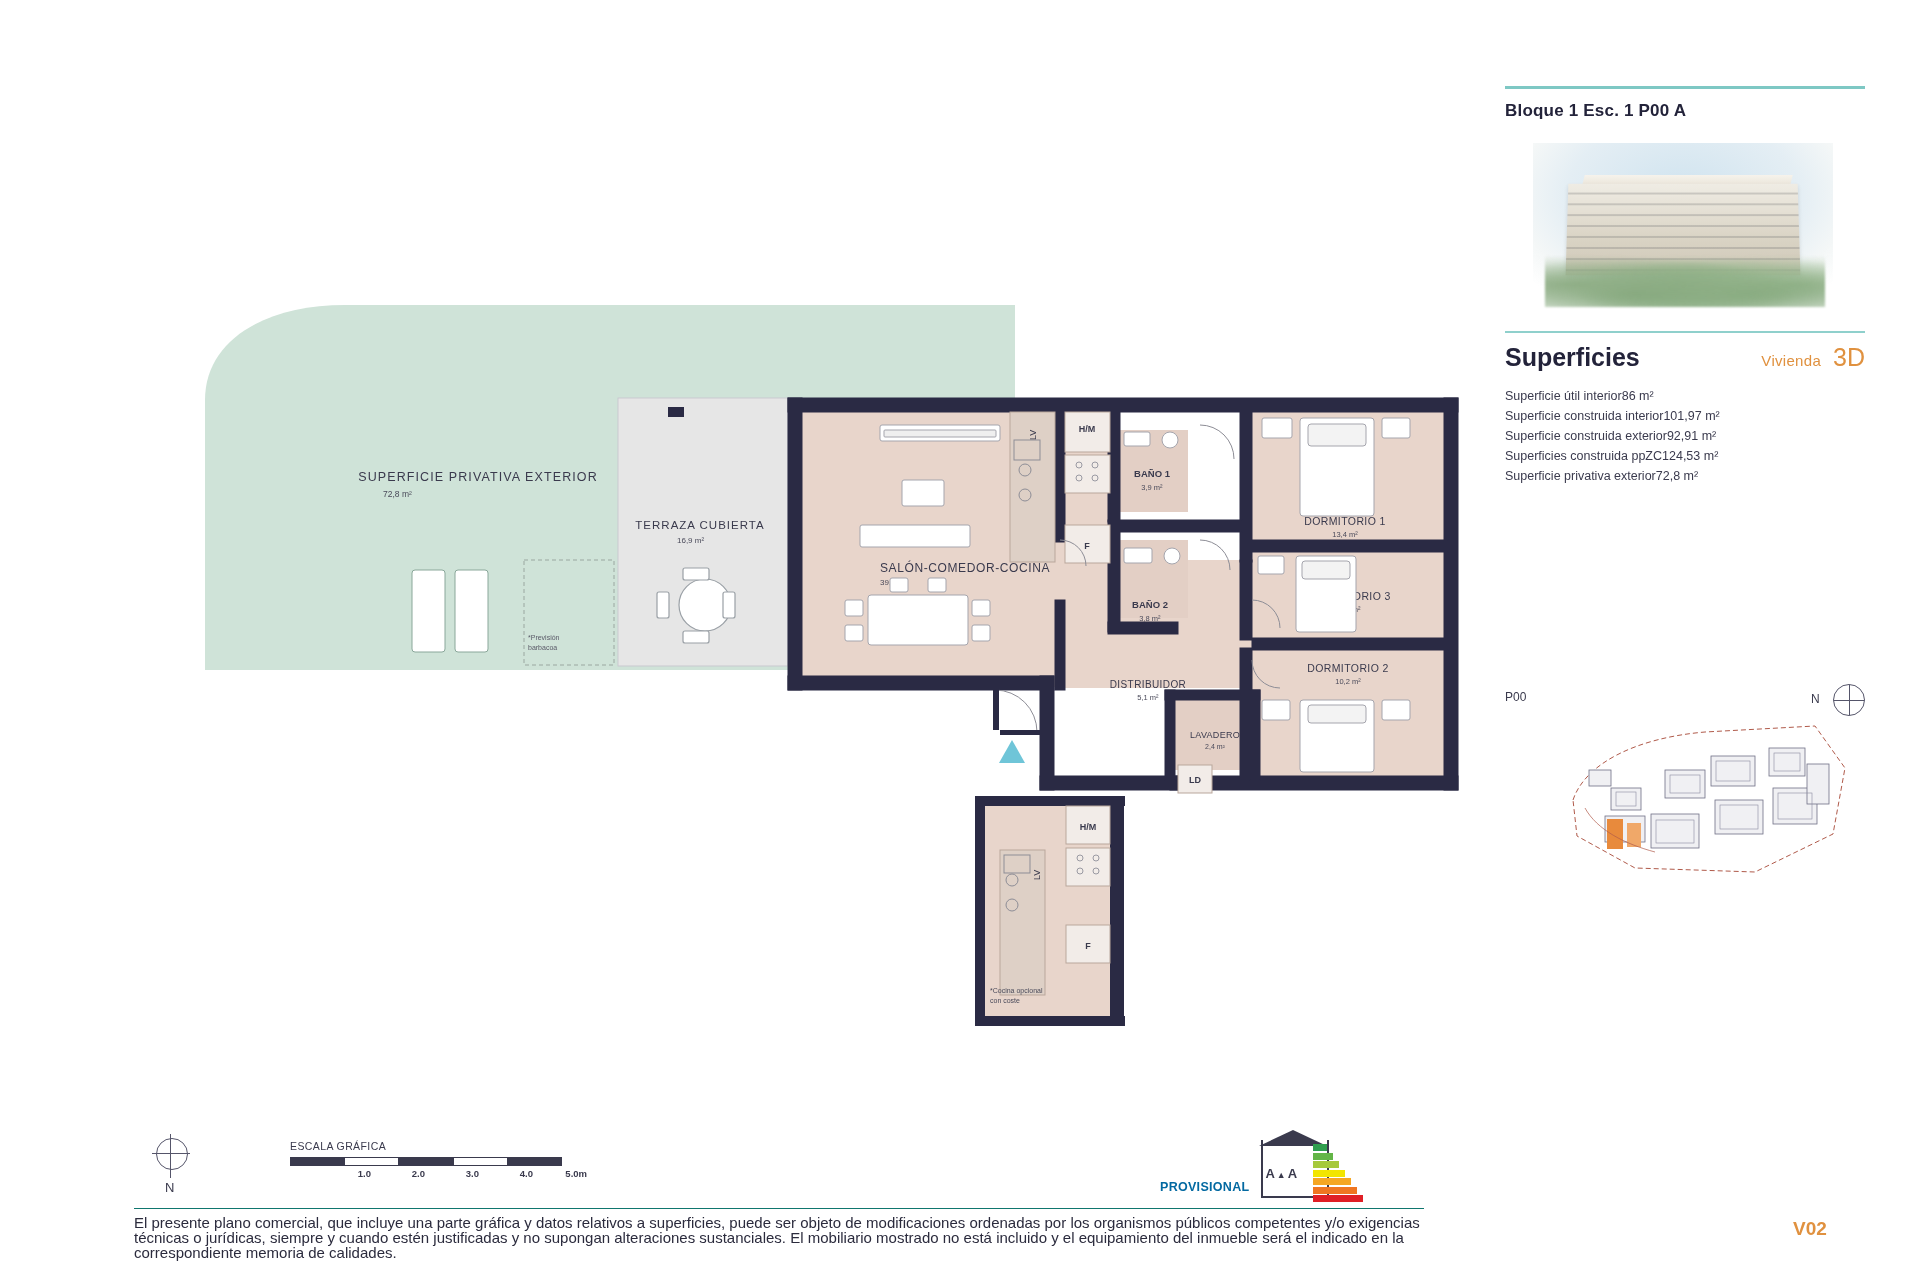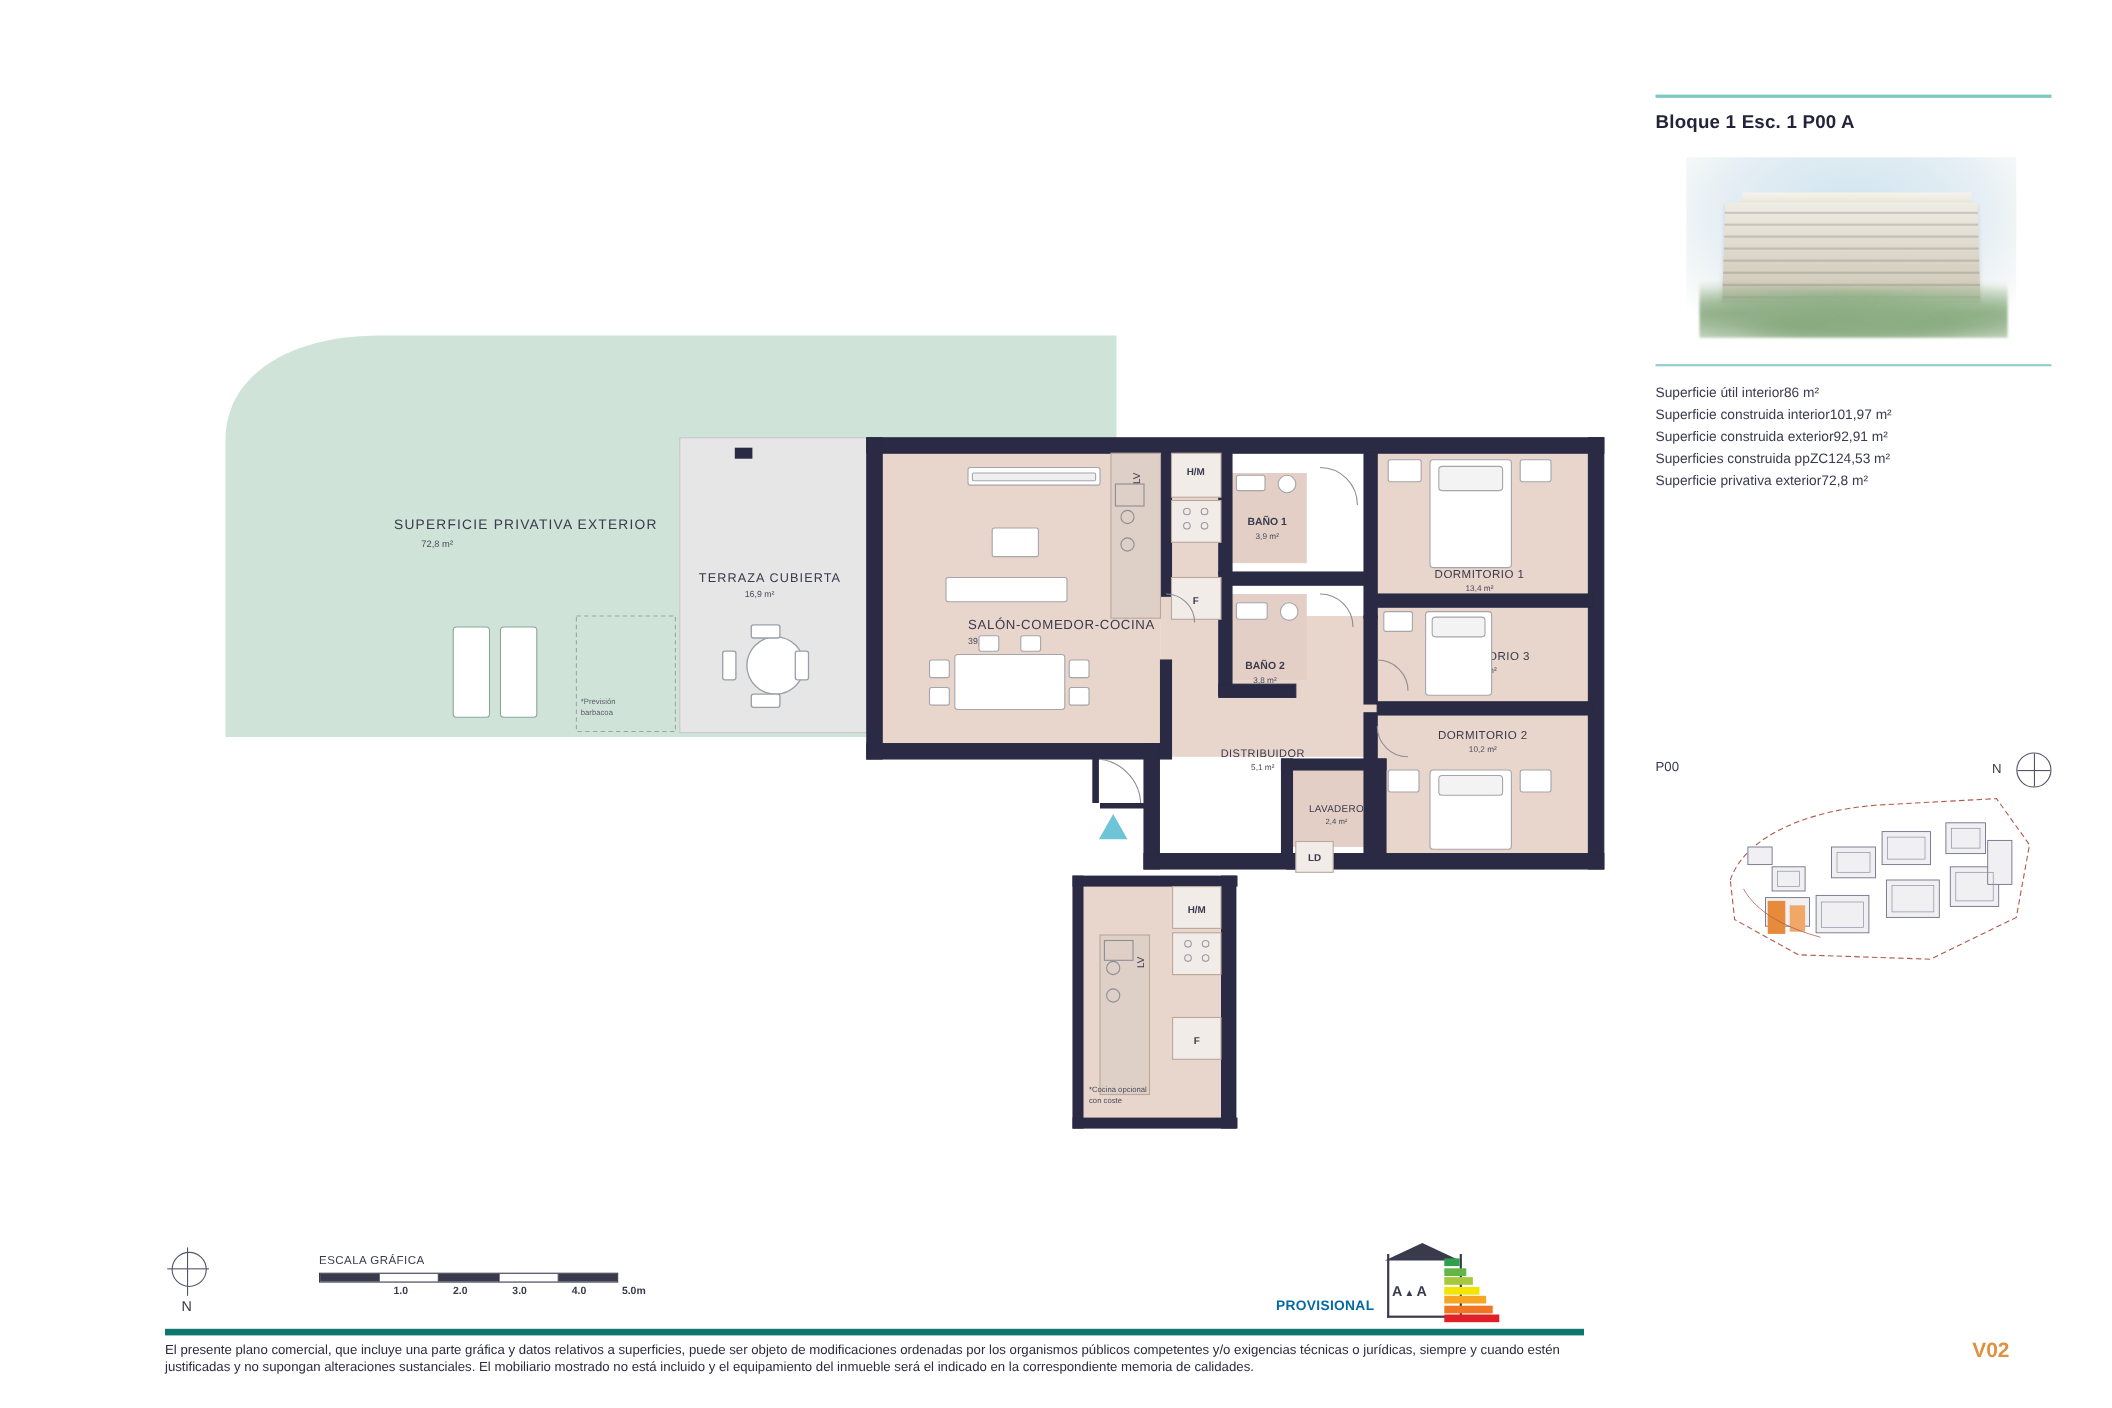--- a/index.html
+++ b/index.html
@@ -199,27 +199,27 @@
     display: flex;
     font-size: 9.5px;
     color: #3a3a4d;
     margin-top: 2px;
     font-weight: bold;
   }
   .scale-ticks span { flex: 1; text-align: right; transform: translateX(50%); }
 
   .disclaimer {
     position: absolute;
-    left: 150px;
+    left: 134px;
     top: 1208px;
     width: 1290px;
-    font-size: 12px;
+    font-size: 15px;
     line-height: 15px;
     color: #2b2b3d;
-    border-top: 6px solid #0f766e;
+    border-top: 1px solid #0f766e;
     padding-top: 6px;
   }
 
   .prov {
     position: absolute;
     left: 1160px;
     top: 1140px;
     display: flex;
     align-items: flex-end;
     gap: 6px;
@@ -488,20 +488,27 @@
 
   <div class="render-box">
     <div class="render-sky"></div>
     <div class="render-roof"></div>
     <div class="render-bld"></div>
     <div class="render-trees"></div>
   </div>
 
   <div class="panel-rule thin"></div>
 
+  <div class="sup-head">
+    <h2>Superficies</h2>
+    <div class="right">
+      <span class="viv-label">Vivienda</span>
+      <span class="d3-label">3D</span>
+    </div>
+  </div>
 
   <div class="sup-list">
     <div class="sup-row">
       <span>Superficie útil interior</span>
       <span class="val">86 m²</span>
     </div>
     <div class="sup-row">
       <span>Superficie construida interior</span>
       <span class="val">101,97 m²</span>
     </div>

